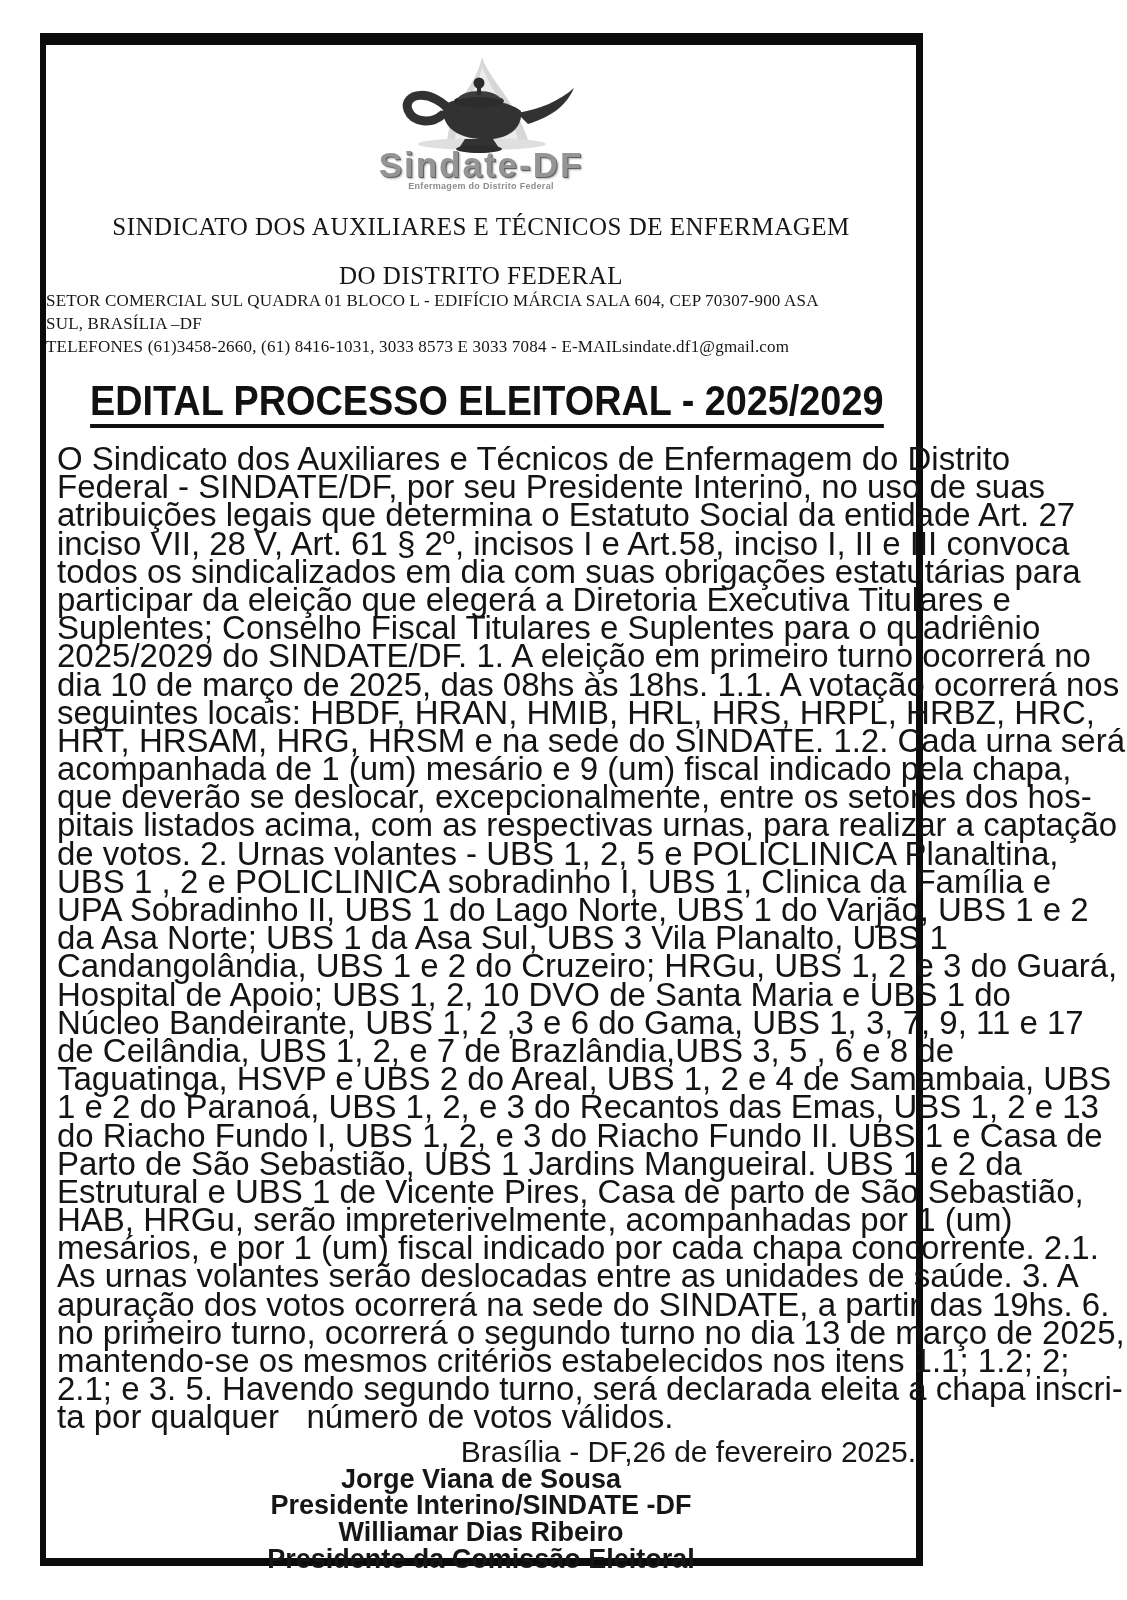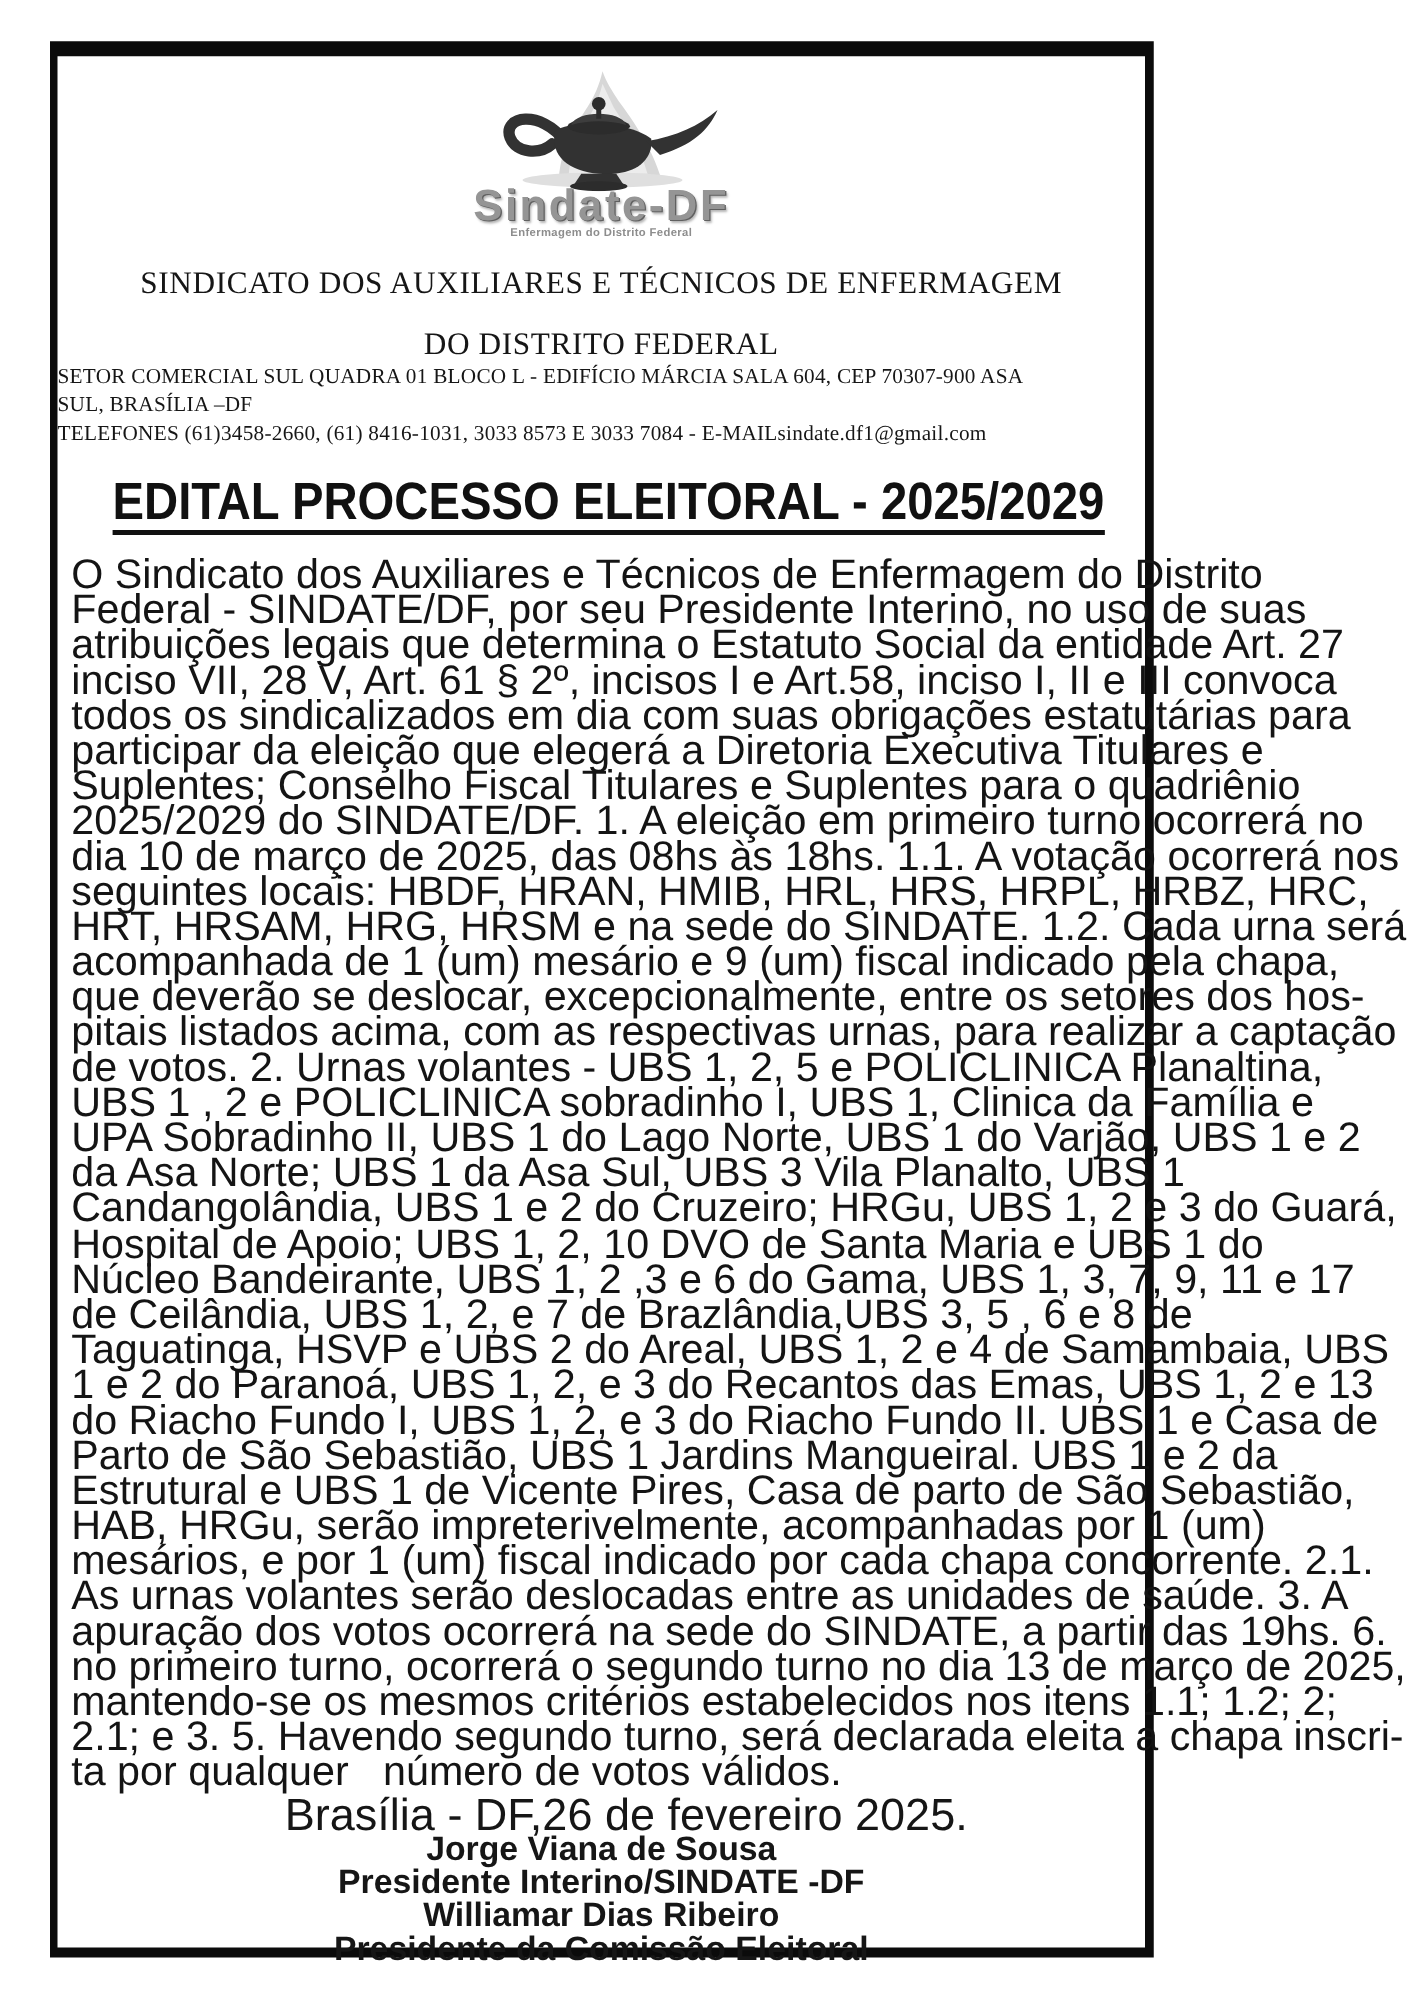--- a/index.html
+++ b/index.html
@@ -46,21 +46,21 @@
   }
   
   .doc-body{margin:17px 5px 0 11px;}
   .bl{
     font-size:33px;line-height:28.2px;height:28.2px;
     text-align:justify;text-align-last:justify;
     white-space:nowrap;overflow:visible;color:#141414;
   }
   .bl.last{text-align-last:left;}
   
-  .date-line{font-size:36px;line-height:29px;text-align:center;margin-top:5px;padding-left:40px;}
+  .date-line{font-size:30px;line-height:29px;text-align:right;margin-top:5px;padding-left:40px;}
   .sig{font-size:27px;line-height:26.8px;font-weight:bold;text-align:center;}
 </style>
 </head>
 <body>
 
 <div class="frame">
 
   <div class="logo-block">
     <svg width="250" height="100" viewBox="0 0 250 100">
 

